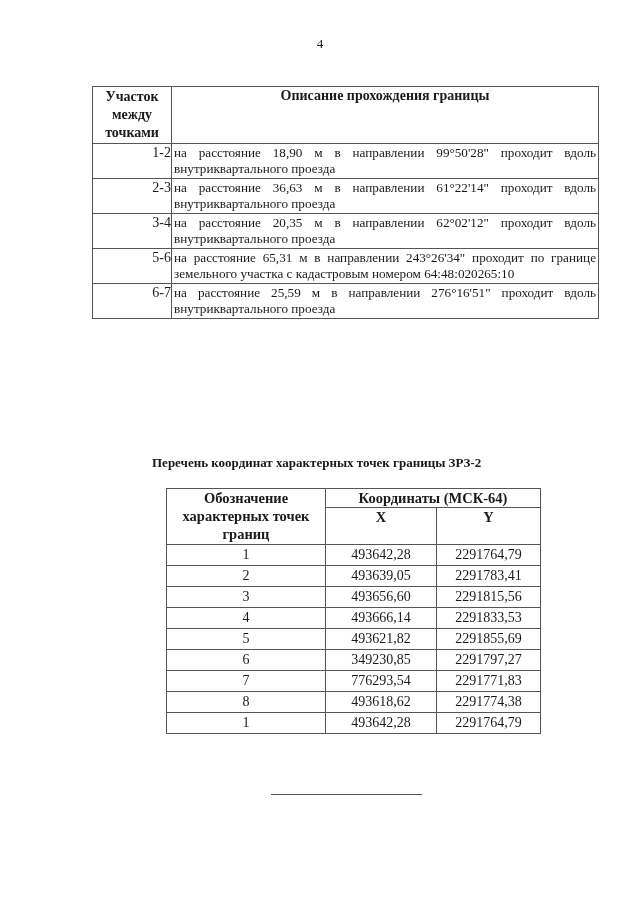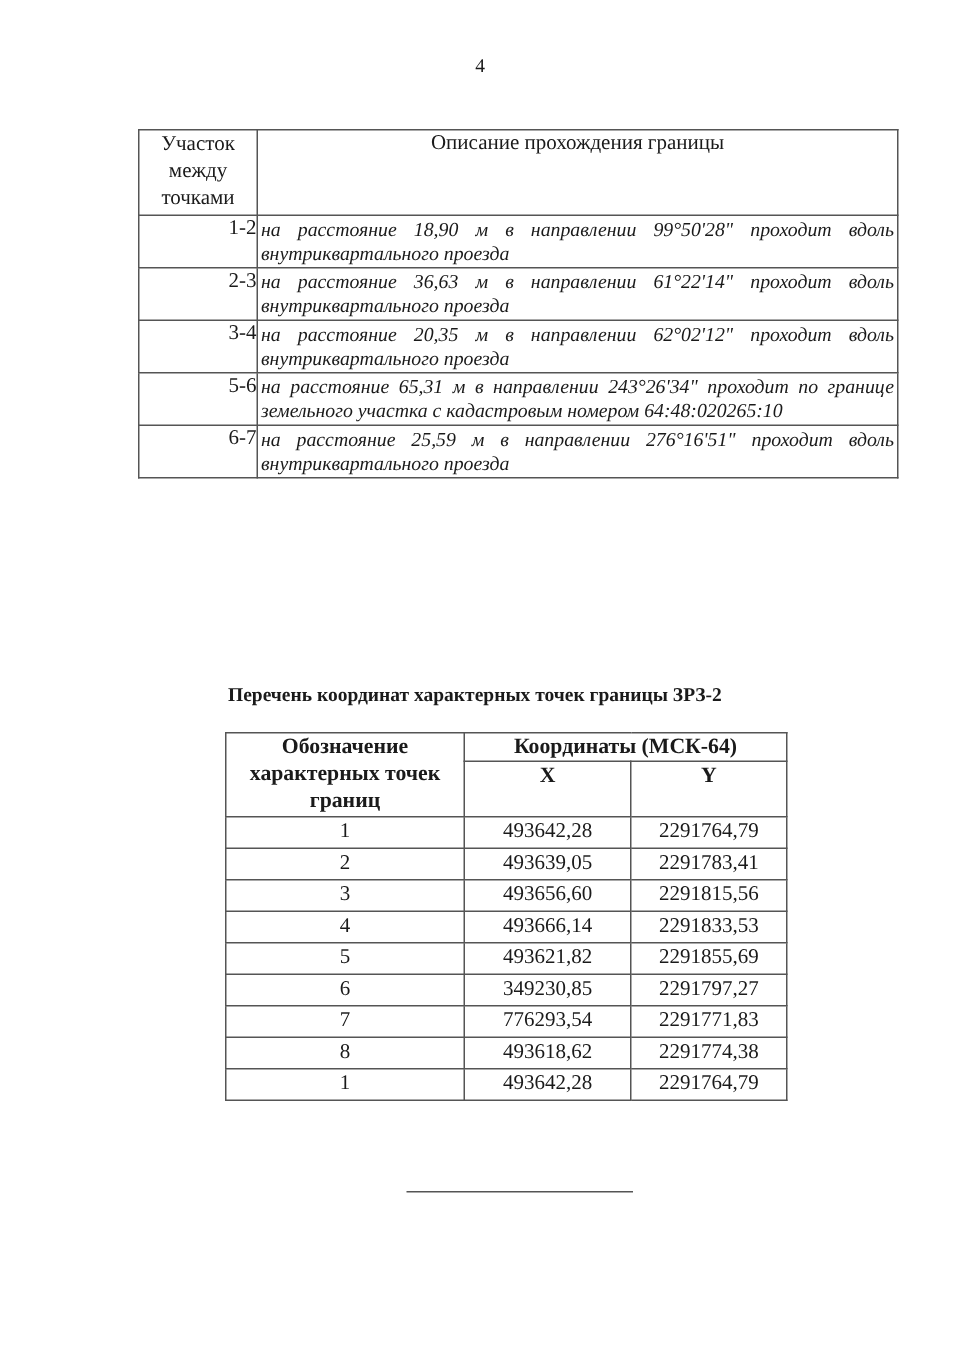--- a/index.html
+++ b/index.html
@@ -9,31 +9,31 @@
     color: #1a1a1a;
   }
   .page-number {
     position: absolute; left: 0; width: 640px; top: 36px;
     text-align: center; font-size: 13px;
     font-family: "Liberation Serif", serif;
   }
   table { border-collapse: collapse; position: absolute; }
   td, th { border: 1px solid #555; }
   .t1 { left: 92px; top: 86px; width: 507px; font-family: "Liberation Serif", serif; font-size: 13.2px; line-height: 16px; }
-  .t1 th { font-weight: normal; font-size: 14px; vertical-align: top; padding: 1px 2px; }
+  .t1 th { font-weight: bold; font-size: 14px; vertical-align: top; padding: 1px 2px; }
   .t1 th.c1 { width: 74px; line-height: 18px; }
   .t1 td.seg { text-align: right; vertical-align: top; font-size: 14px; padding: 1px 0 0 0; }
-  .t1 td.desc { text-align: justify; padding: 1px 2px 1px 2px; vertical-align: top; height: 32px; box-sizing: border-box; font-style: italic; }
+  .t1 td.desc { text-align: justify; padding: 1px 2px 1px 2px; vertical-align: top; height: 32px; box-sizing: border-box; }
   .t1 tr.h th { height: 50px; }
   .t1 tr.r3 td.desc { height: 48px; }
   .t2-title {
     position: absolute; left: 152px; top: 455px;
     font-family: "Liberation Serif", serif; font-weight: bold; font-size: 13px;
   }
-  .t2 { left: 150px; top: 488px; width: 375px; font-family: "Liberation Serif", serif; font-size: 14px; }
+  .t2 { left: 166px; top: 488px; width: 375px; font-family: "Liberation Serif", serif; font-size: 14px; }
   .t2 th { font-weight: bold; font-size: 14.5px; padding: 0 2px; line-height: 18px; }
   .t2 th.c1 { width: 154px; vertical-align: top; }
   .t2 th.xy { height: 18px; vertical-align: top; }
   .t2 td { text-align: center; height: 20px; padding: 0; line-height: 20px; }
   .t2 td.c1 { width: 154px; }
   .t2 td.cx { width: 110px; }
   .signature-line {
     position: absolute; left: 271px; top: 794px; width: 151px; height: 0;
     border-top: 1.5px solid #555;
   }

